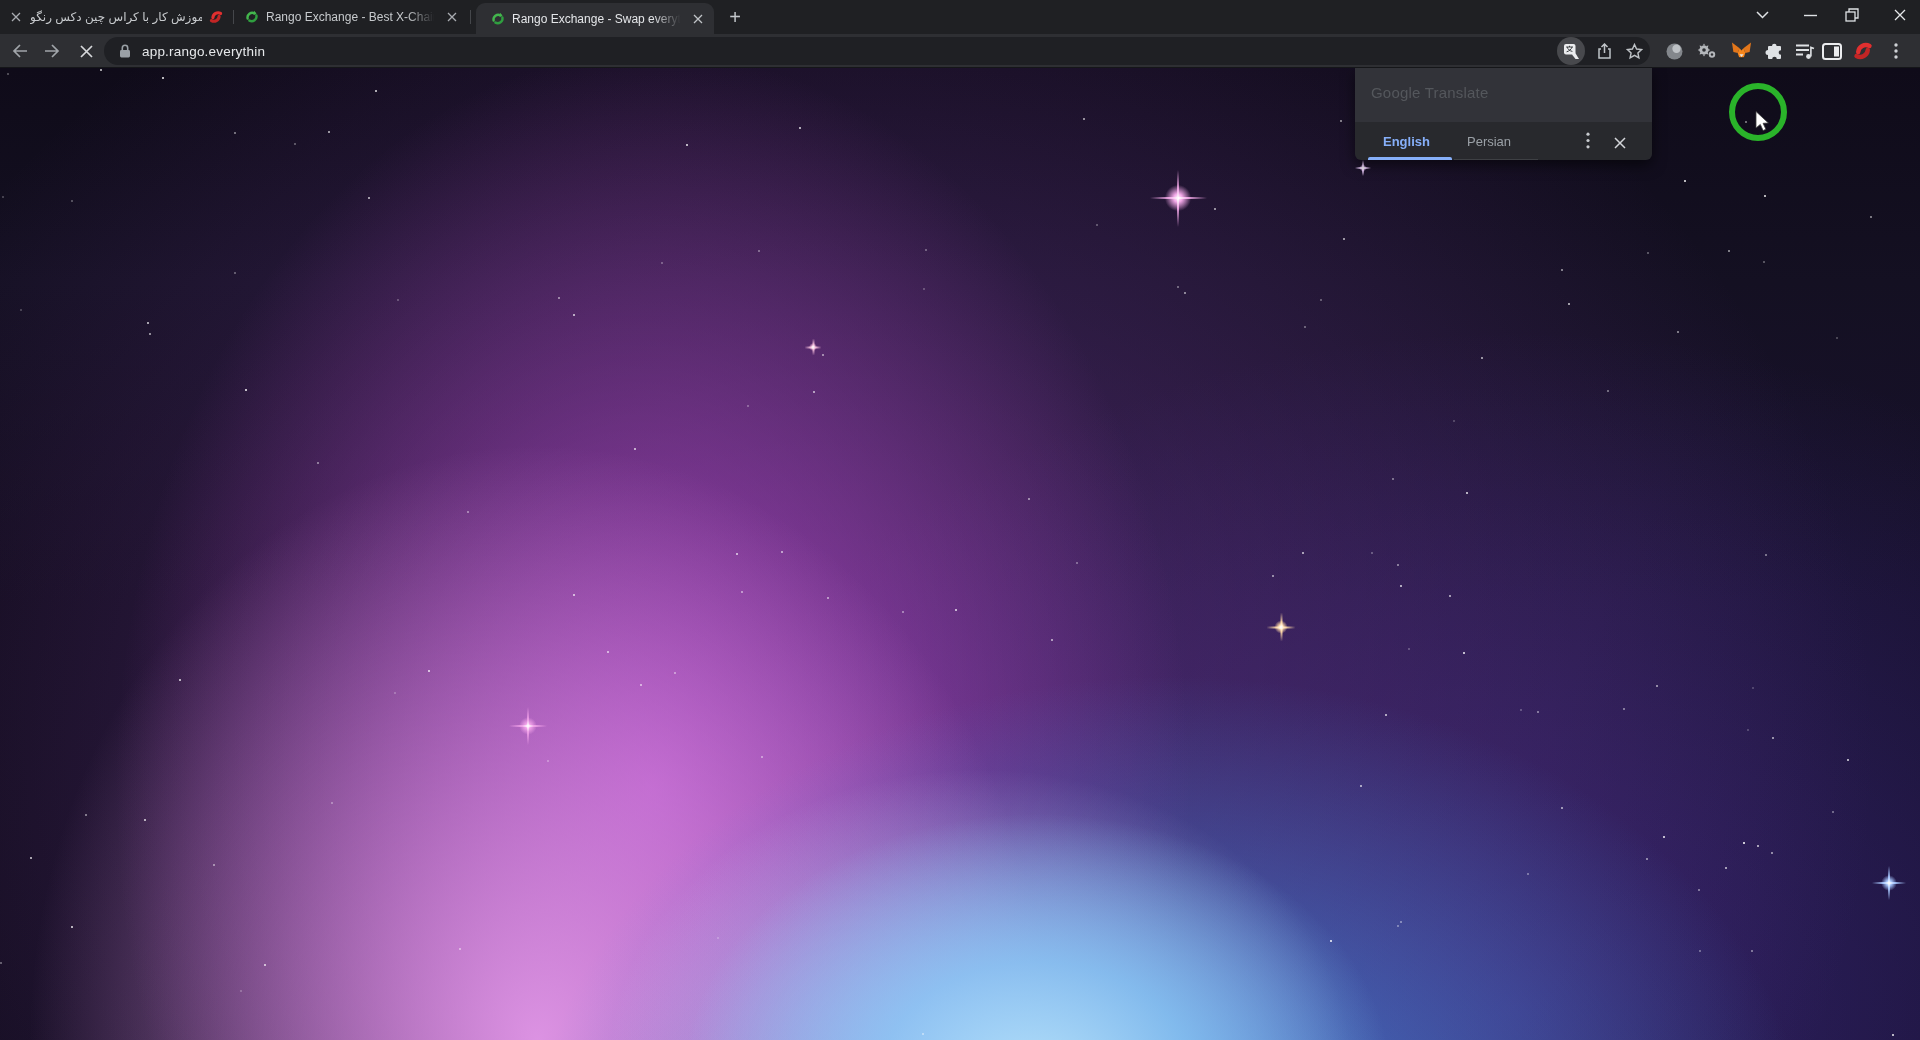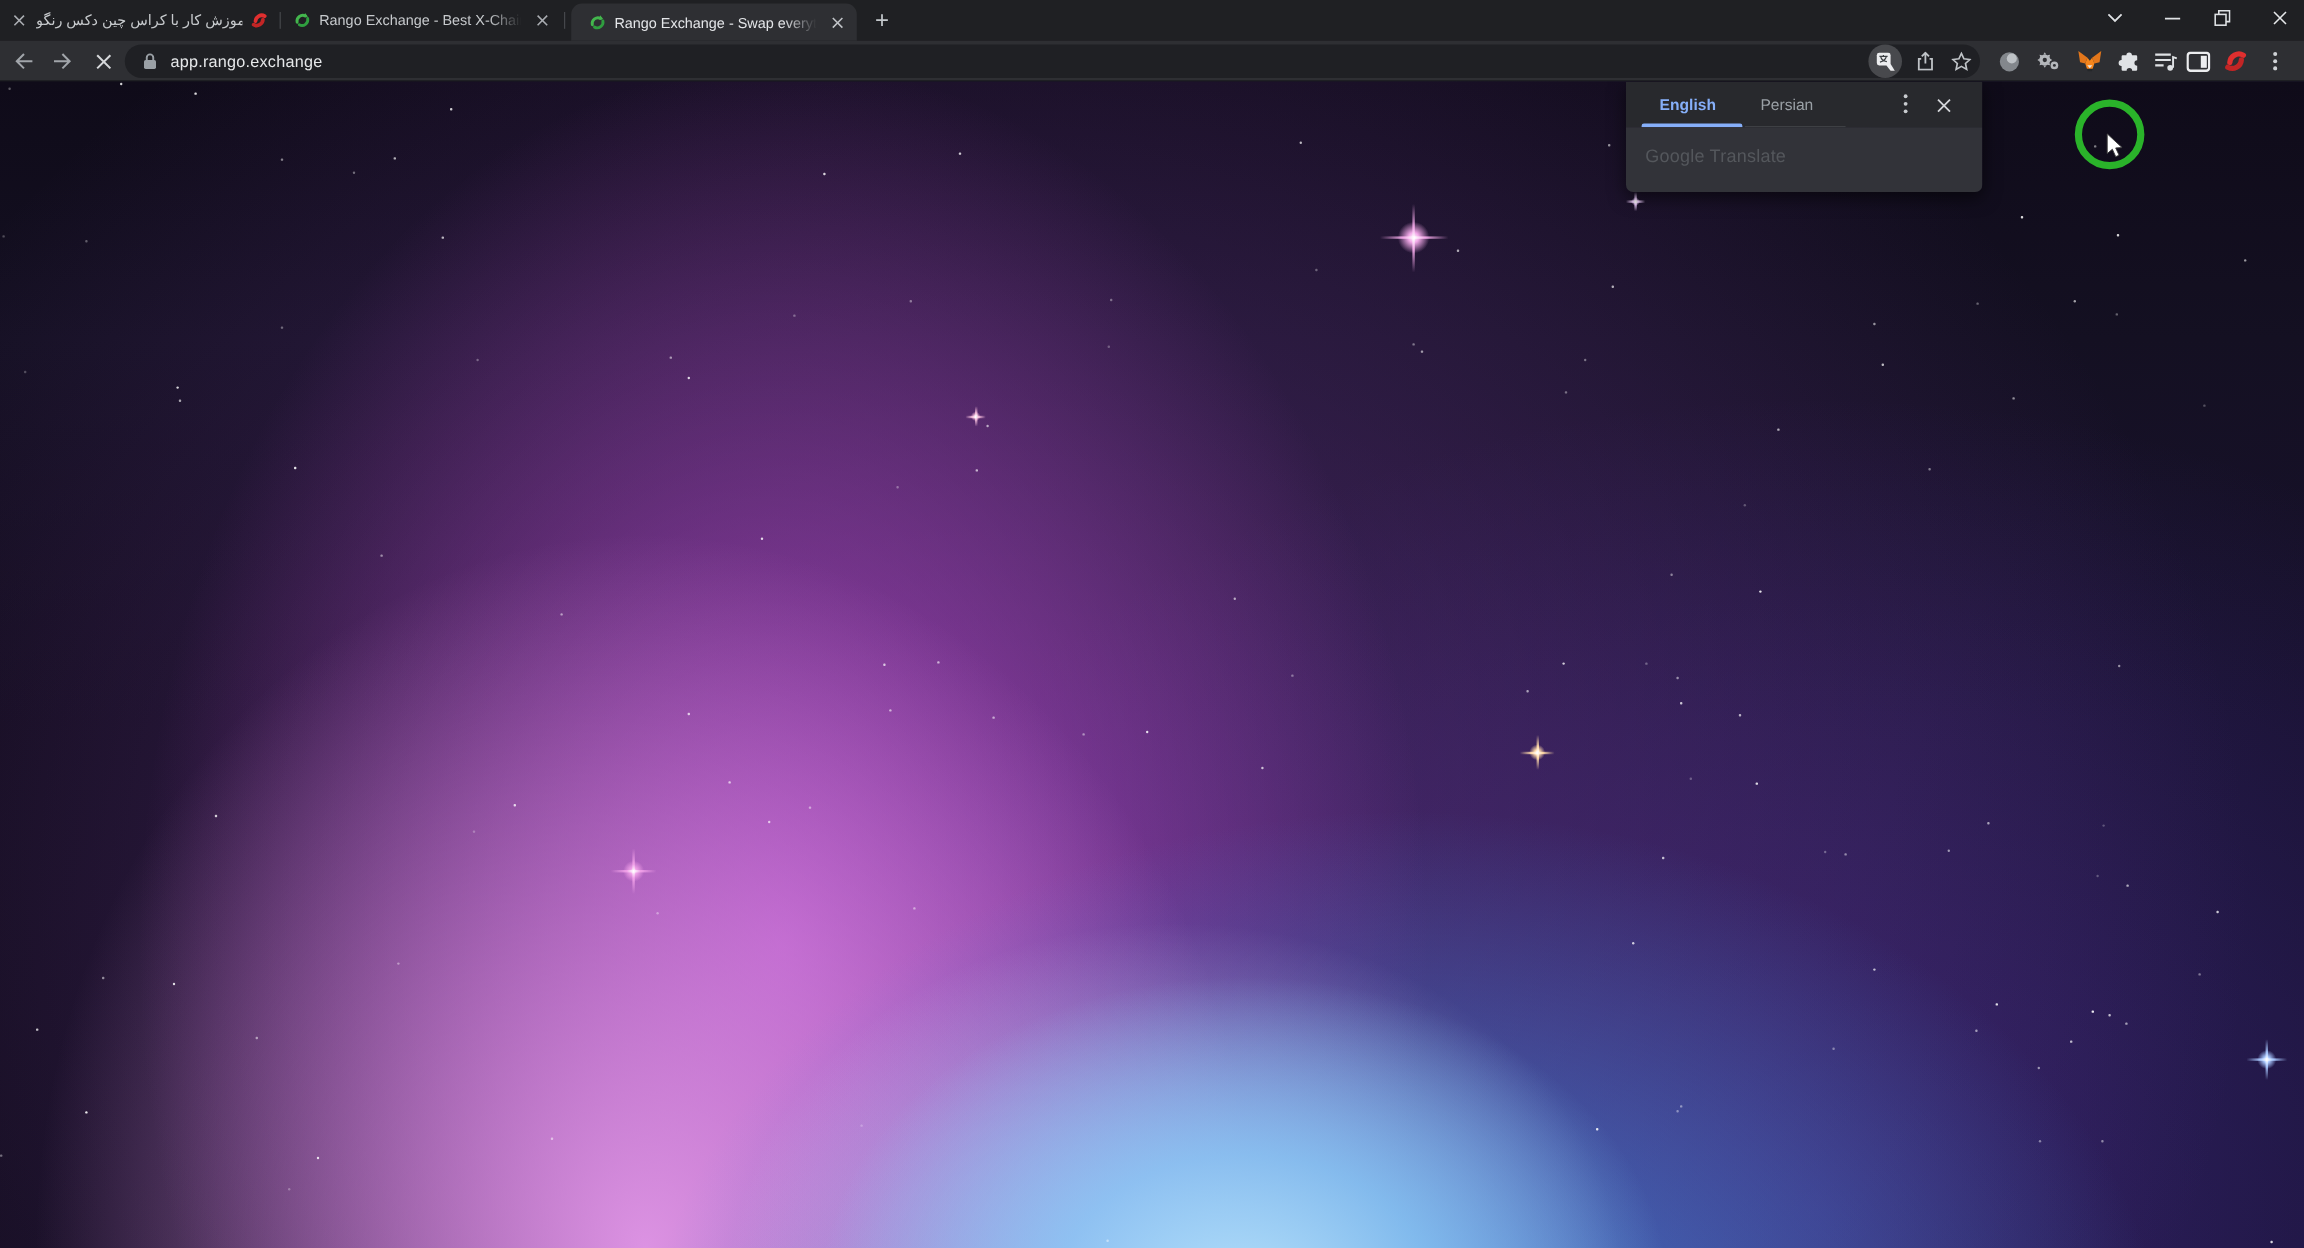--- a/index.html
+++ b/index.html
@@ -172,21 +172,21 @@
       </svg>
   </div>
 
   <div id="omnibox">
     <span class="abs" style="left:15px;top:7px;">
       <svg width="12" height="14" viewBox="0 0 12 14">
         <rect x="1" y="6" width="10" height="7.5" rx="1.4" fill="#9aa0a6"></rect>
         <path d="M3.3 6 V4 a2.7 2.7 0 0 1 5.4 0 V6" stroke="#9aa0a6" stroke-width="1.6" fill="none"></path>
       </svg>
     </span>
-    <span class="url">app.rango.exchange</span>
+    <span class="url">app.rango.everythin</span>
   </div>
 
   <div class="tool-ic circled" style="left:1557px;">
     <svg width="17" height="17" viewBox="0 0 17 17">
       <rect x="1" y="1" width="11.5" height="10.5" rx="2" fill="#ecedef"></rect>
       <path d="M3.2 4 H10 M6.5 2.8 V4 M4.2 4 C4.6 6.2 6.8 8 9.4 8.4 M9 4 C8.4 6.4 6 8.2 3.6 8.8" stroke="#3c4043" stroke-width="1" fill="none"></path>
       <path d="M9 11.5 L12.5 16 H16 L12 9.5 Z" fill="#ecedef"></path>
     </svg>
   </div>
   <div class="tool-ic" style="left:1590px;">
@@ -386,41 +386,41 @@
   <div id="sparkles">
       <div class="sparkle" style="left: 1178px; top: 130px; width: 30px; height: 30px; --c: #f2a8e8;"></div>
       <div class="sparkle" style="left: 528px; top: 658px; width: 20px; height: 20px; --c: #f0a0e8;"></div>
       <div class="sparkle" style="left: 1281px; top: 559px; width: 15px; height: 15px; --c: #ffd9a8;"></div>
       <div class="sparkle" style="left: 1889px; top: 815px; width: 18px; height: 18px; --c: #a8c8ff;"></div>
       <div class="sparkle" style="left: 813px; top: 279px; width: 9px; height: 9px; --c: #f0b8d8;"></div>
       <div class="sparkle" style="left: 1363px; top: 100px; width: 8px; height: 8px; --c: #e8c8f8;"></div>
     </div>
 
   <div id="translate-popup">
+    <div id="tp-body">
+      <div id="tp-watermark">Google Translate</div>
+    </div>
     <div id="tp-header">
       <div class="tp-tab" style="left: 28px; font-weight: bold; color: rgb(134, 175, 249);">English</div>
       <div class="tp-tab" style="left:112px;color:#9aa0a6;">Persian</div>
       <div class="tp-underline-active" style="background: rgb(134, 175, 249);"></div>
       <div class="tp-underline-rest"></div>
       <div class="abs" style="left:231px;top:10px;">
         <svg width="4" height="17" viewBox="0 0 4 17">
           <circle cx="2" cy="2.2" r="1.6" fill="#c8cbcf"></circle>
             <circle cx="2" cy="8.5" r="1.6" fill="#c8cbcf"></circle>
             <circle cx="2" cy="14.8" r="1.6" fill="#c8cbcf"></circle>
         </svg>
       </div>
       <div class="abs" style="left:259px;top:13px;">
         <svg width="12" height="12" viewBox="0 0 12 12">
             <path d="M1 1 L11 11 M11 1 L1 11" stroke="#d3d5d9" stroke-width="1.5"></path>
           </svg>
       </div>
     </div>
-    <div id="tp-body">
-      <div id="tp-watermark">Google Translate</div>
-    </div>
   </div>
 
   <div id="cursor-ring" style="border-color: rgb(42, 179, 42);"></div>
   <div id="cursor">
     <svg width="19" height="22" viewBox="0 0 19 22">
       <path d="M1 0.5 L1 17 L5.3 13.4 L8.1 19.6 L10.9 18.3 L8.1 12.3 L13.4 12 Z" fill="#ffffff" stroke="#3c3c3c" stroke-width="0.8"></path>
     </svg>
   </div>
 </div>
 

